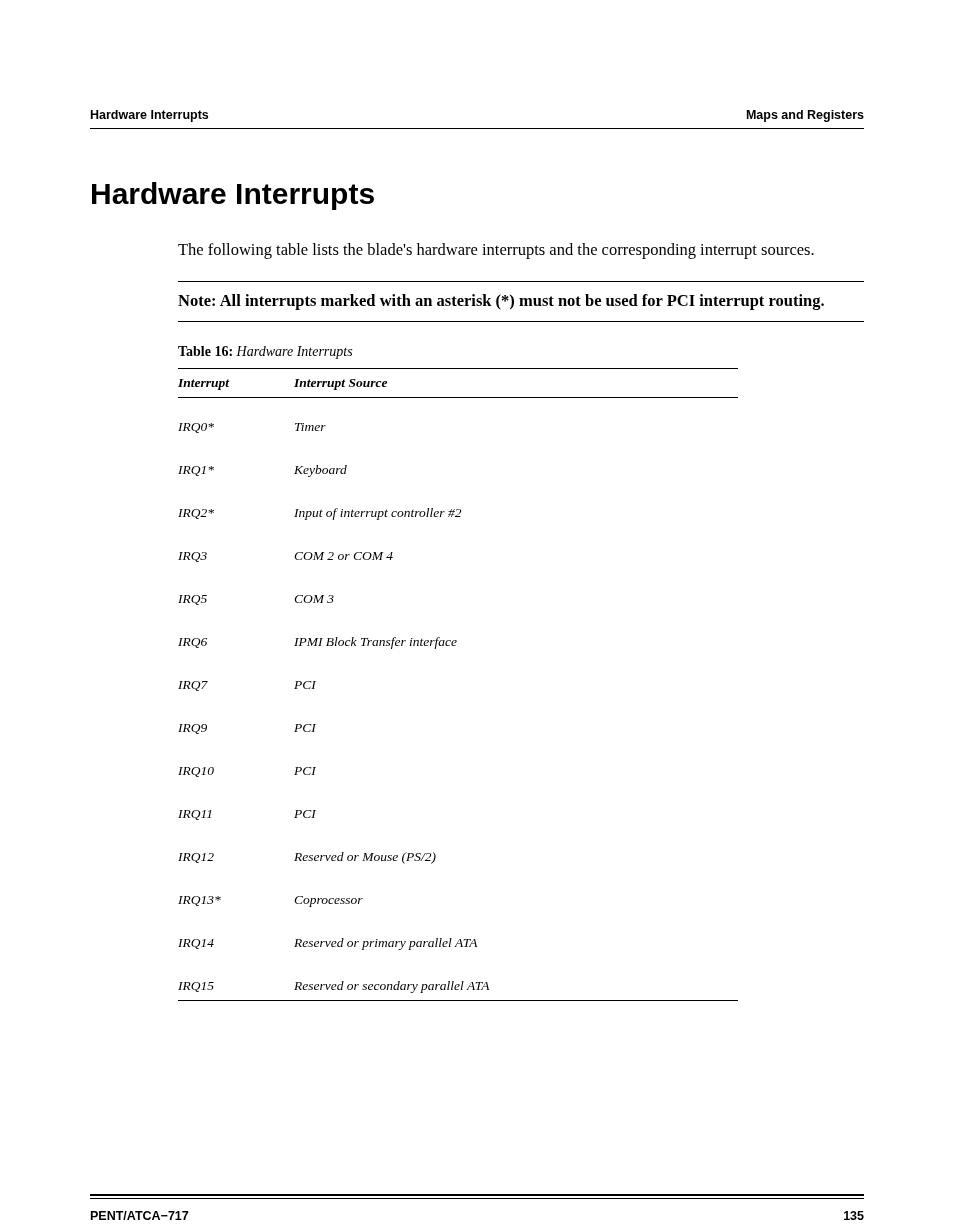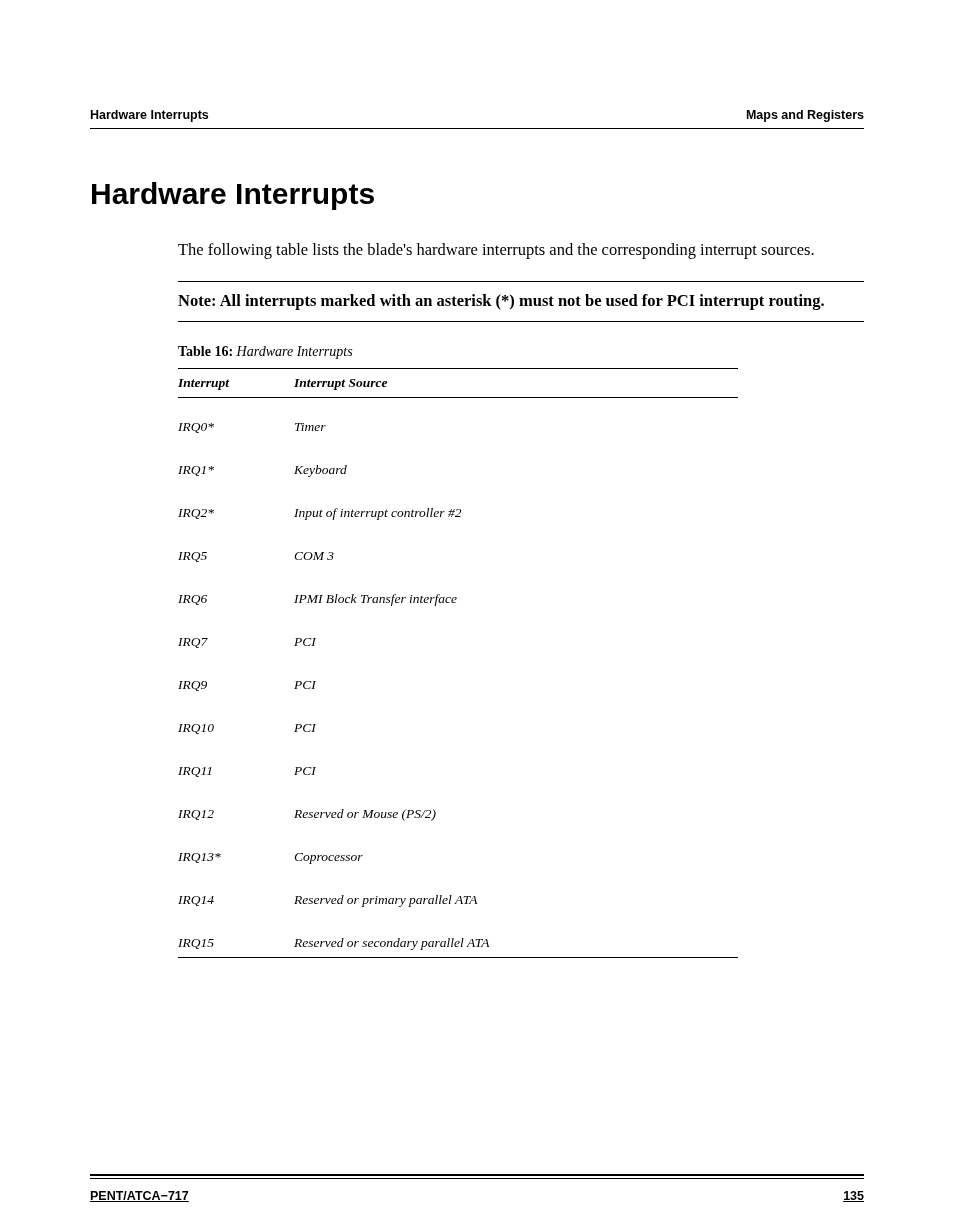--- a/index.html
+++ b/index.html
@@ -88,22 +88,21 @@
   table.data tbody tr:last-child td {
     border-bottom: 1px solid #000;
   }
   table.data th.col-int, table.data td.col-int {
     width: 110px;
   }
   .footer {
     position: absolute;
     left: 90px;
     right: 90px;
-    bottom: 59px;
-    text-decoration: underline;
+    bottom: 39px;
   }
   .footer-line-top {
     border: none;
     border-top: 2px solid #000;
     margin: 0 0 2px 0;
   }
   .footer-line-bot {
     border: none;
     border-top: 0.8px solid #000;
     margin: 0 0 10px 0;
@@ -152,20 +151,24 @@
             <td class="col-int">IRQ0*</td>
             <td>Timer</td>
           </tr>
         <tr>
             <td class="col-int">IRQ1*</td>
             <td>Keyboard</td>
           </tr>
         <tr>
             <td class="col-int">IRQ2*</td>
             <td>Input of interrupt controller #2</td>
+          </tr>
+        <tr>
+            <td class="col-int">IRQ3</td>
+            <td>COM 2 or COM 4</td>
           </tr>
         <tr>
             <td class="col-int">IRQ5</td>
             <td>COM 3</td>
           </tr>
         <tr>
             <td class="col-int">IRQ6</td>
             <td>IPMI Block Transfer interface</td>
           </tr>
         <tr>

